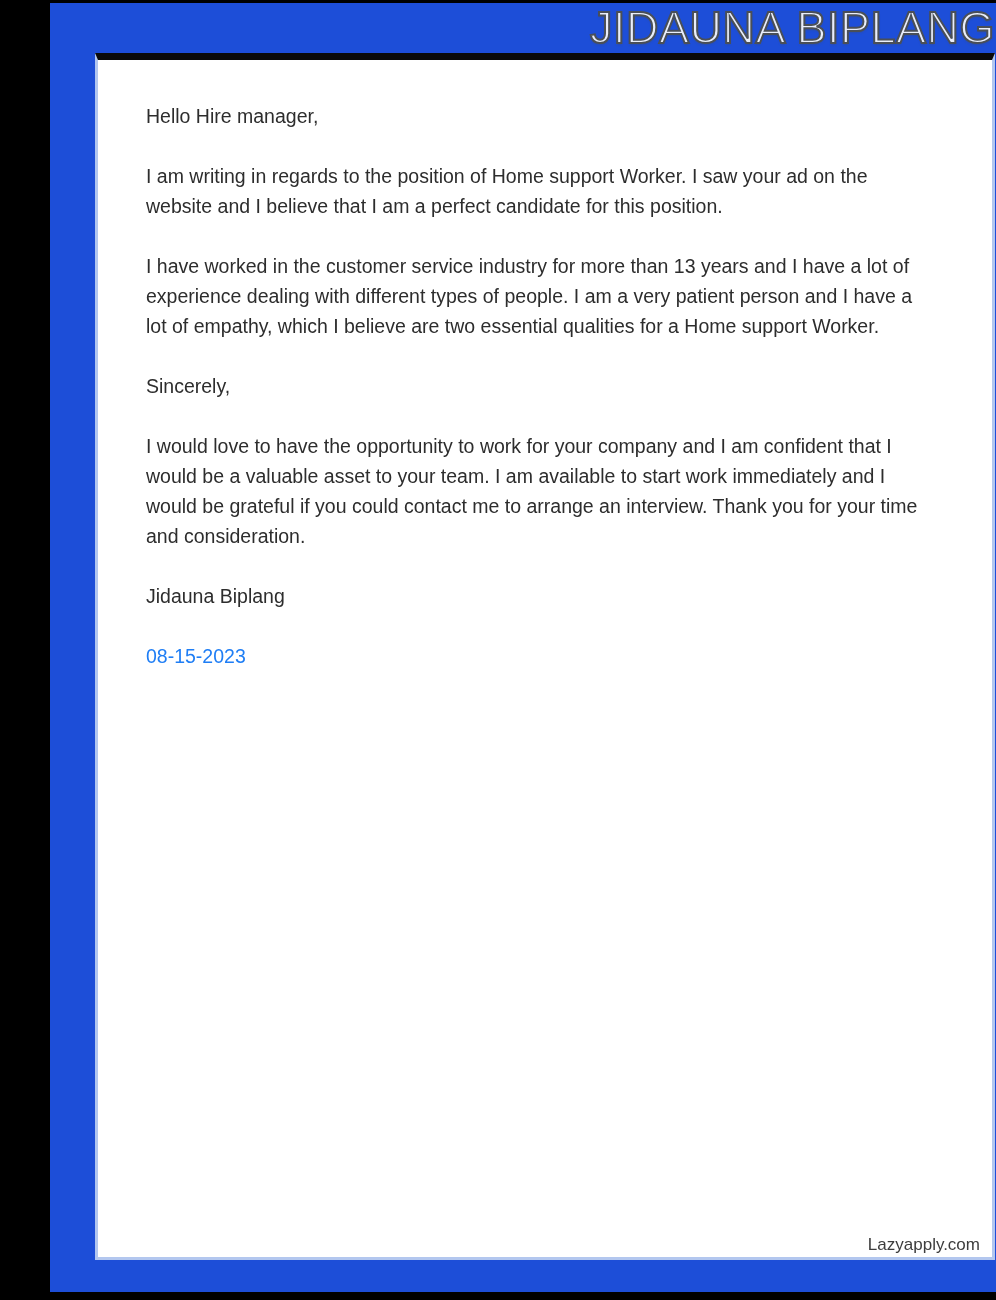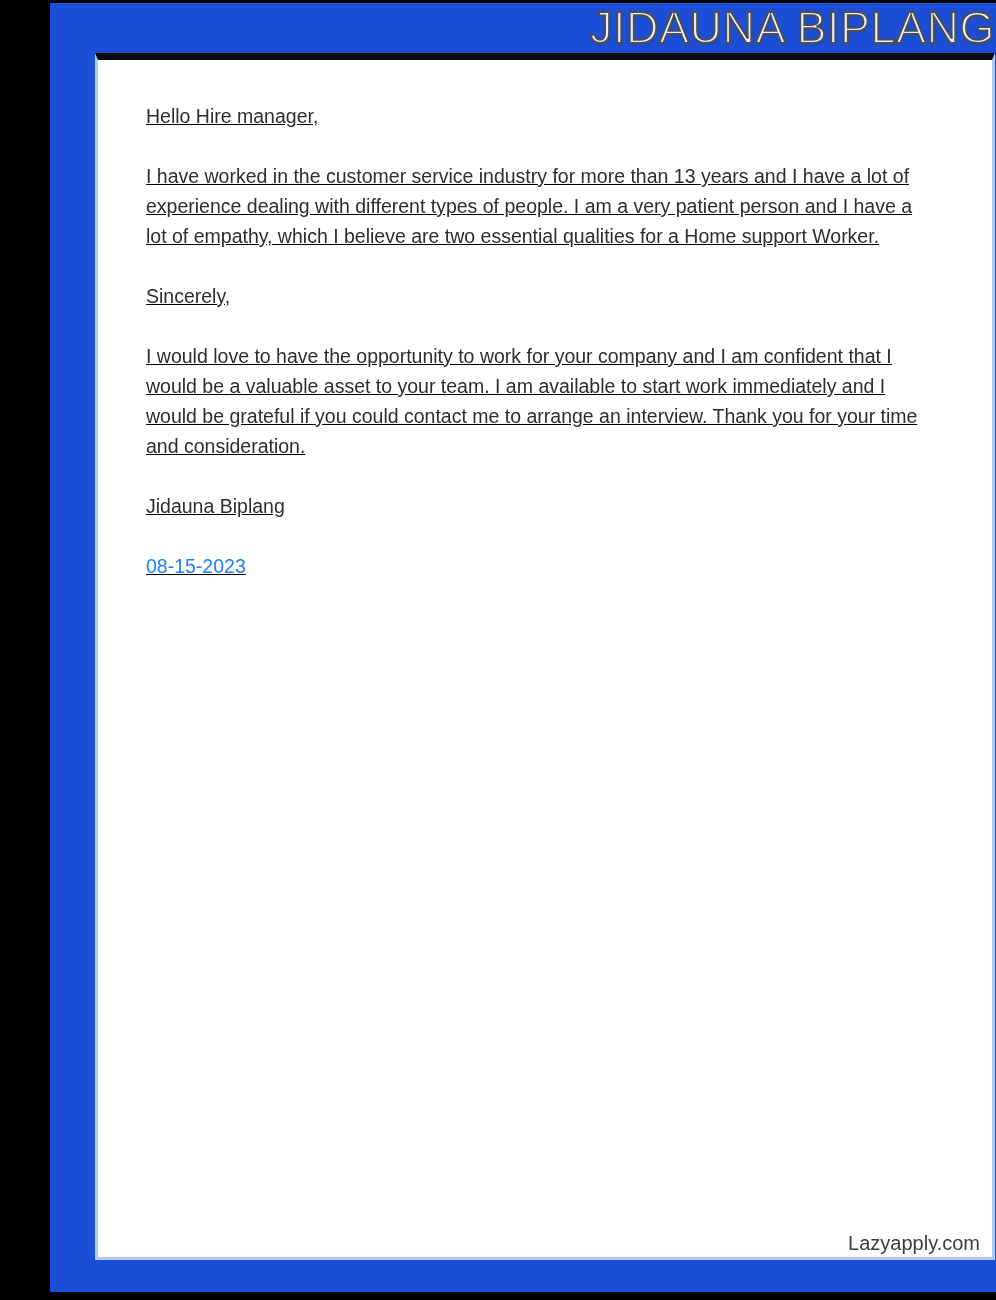--- a/index.html
+++ b/index.html
@@ -35,55 +35,55 @@
     -webkit-text-stroke: 2px #4a4f57;
     text-shadow: 0 2px 2px rgba(70, 75, 85, 0.35);
     white-space: nowrap;
   }
   .sheet {
     position: absolute;
     top: 50px; left: 45px; right: 42px; bottom: 32px;
     background: #ffffff;
     border: 3px solid #b3c7ef;
     border-top: 7px solid #0a0a0a;
-    text-decoration: underline;
   }
   .letter {
     padding: 41px 60px 0 48px;
     max-width: 900px;
     font-size: 19.5px;
     line-height: 30px;
     color: #2d2d2d;
   }
   .letter p { margin: 0 0 30px 0; }
   .letter .date {
     color: #1f7ef5;
     margin-top: 10px;
     cursor: pointer;
   }
   .brand {
     position: absolute;
     right: 12px; bottom: 2px;
-    font-size: 20px;
+    font-size: 17px;
     color: #3d3d3d;
   }
 </style>
 </head>
 <body>
 
 <div class="frame">
 
   <div class="header">
     <span class="header-name">JIDAUNA BIPLANG</span>
   </div>
 
   <div class="sheet">
     <div class="letter">
       <p>Hello Hire manager,</p>
 
+      <p>I am writing in regards to the position of Home support Worker. I saw your ad on the website and I believe that I am a perfect candidate for this position.</p>
 
       <p>I have worked in the customer service industry for more than 13 years and I have a lot of experience dealing with different types of people. I am a very patient person and I have a lot of empathy, which I believe are two essential qualities for a Home support Worker.</p>
 
 
       <p>Sincerely,</p>
 
       <p>I would love to have the opportunity to work for your company and I am confident that I would be a valuable asset to your team. I am available to start work immediately and I would be grateful if you could contact me to arrange an interview. Thank you for your time and consideration.</p>
 
       <p>Jidauna Biplang</p>
 

